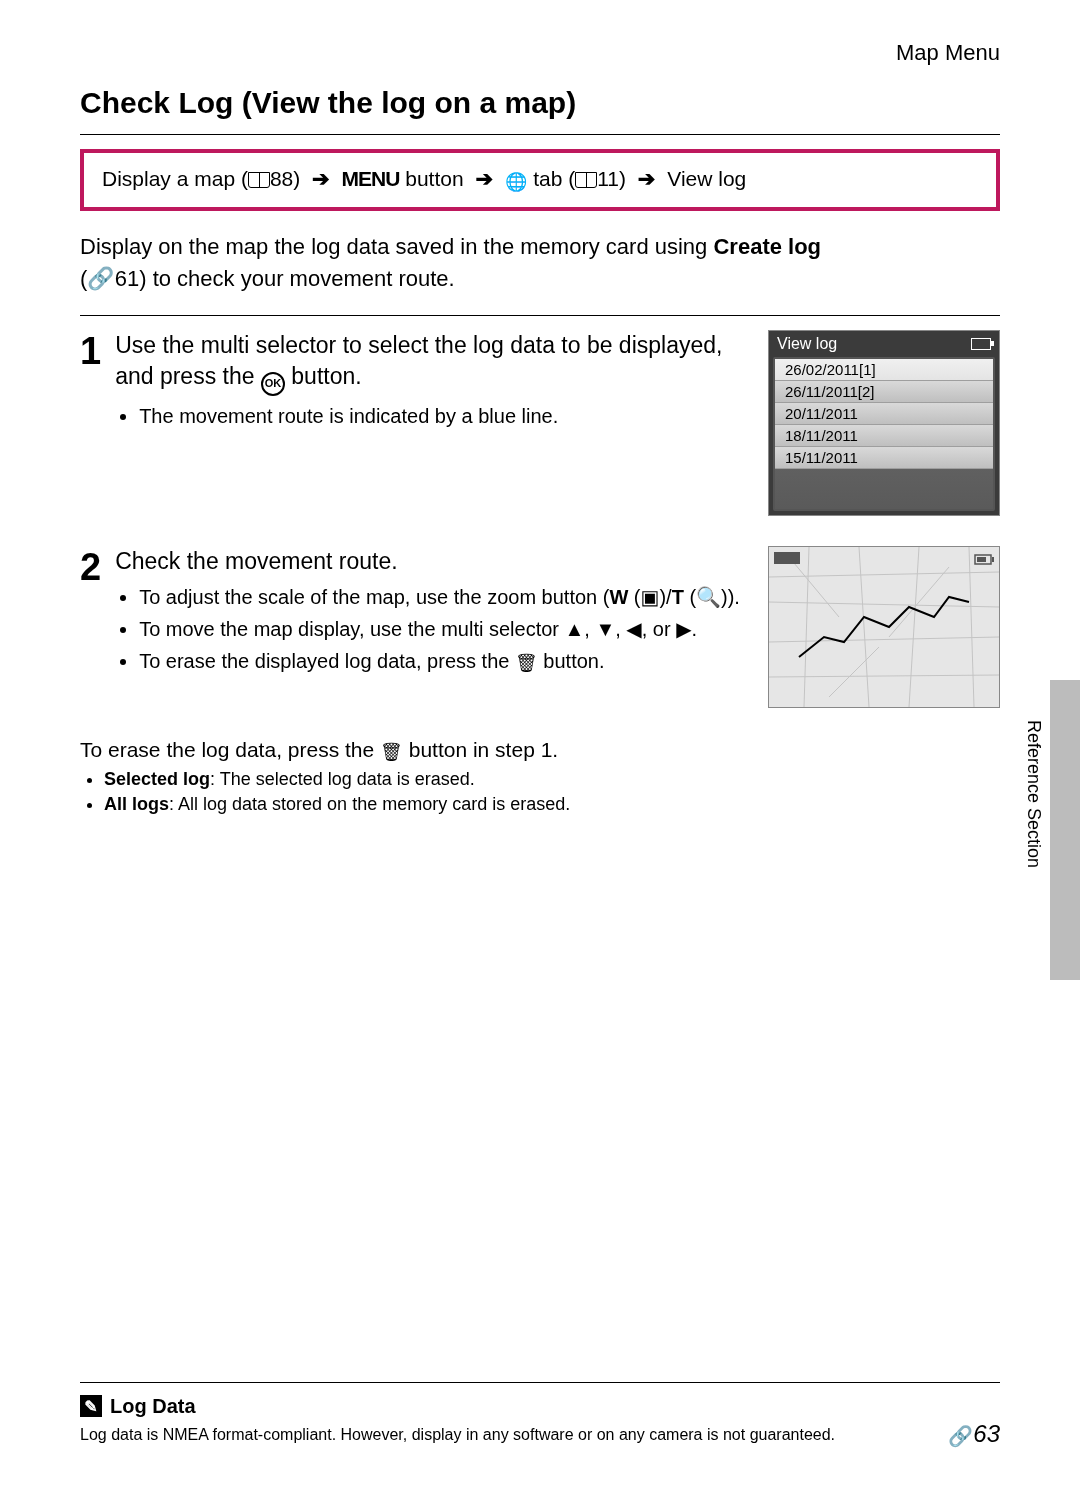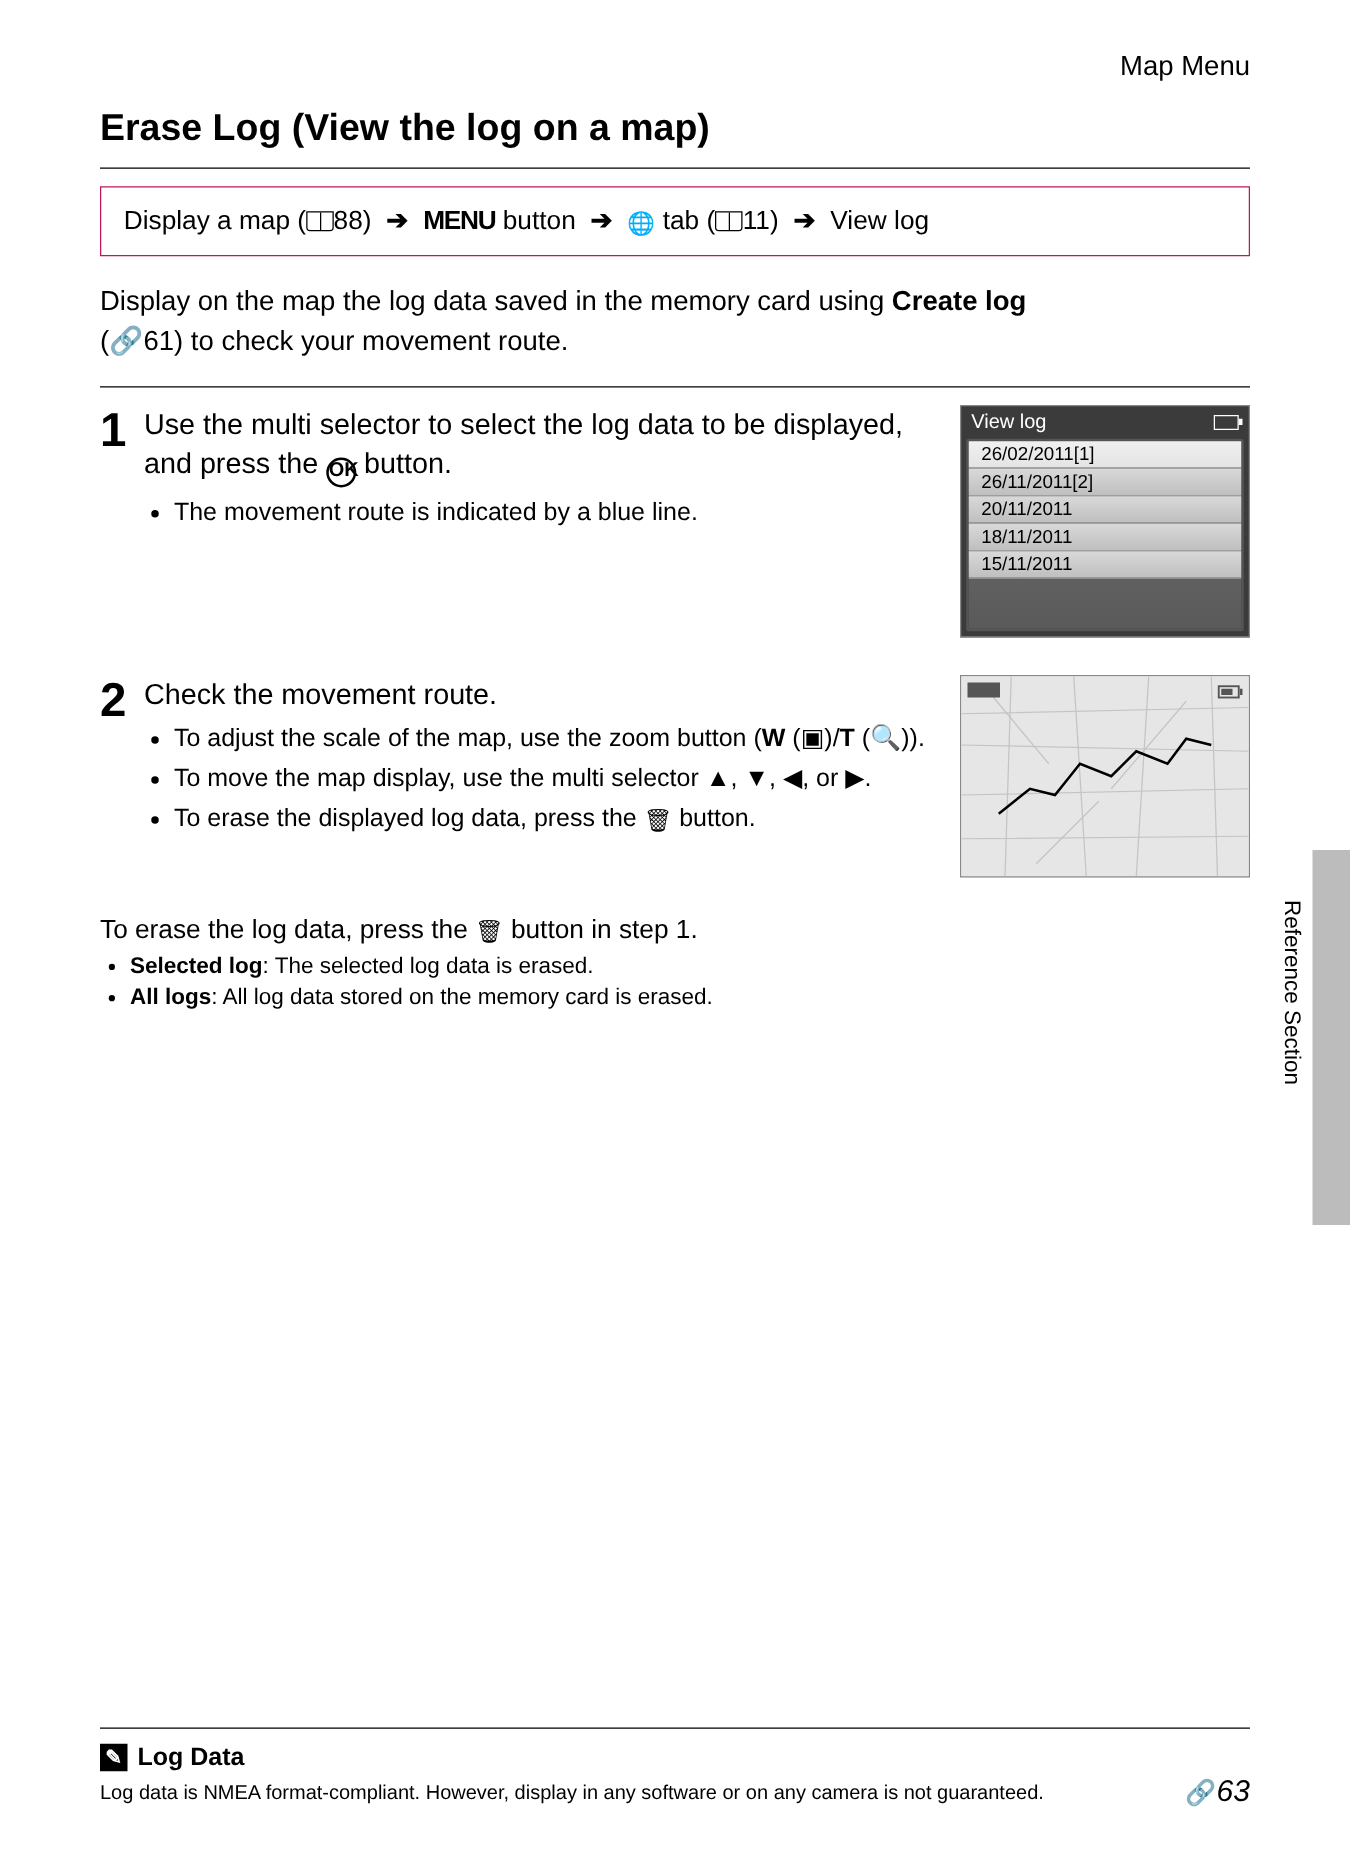--- a/index.html
+++ b/index.html
@@ -26,21 +26,21 @@
   h1.section-title {
     font-size: 30px;
     font-weight: bold;
     margin: 0 0 14px 0;
   }
   .hr {
     border-top: 1px solid #000;
     margin-bottom: 14px;
   }
   .navbox {
-    border: 1px solid #be185d;
+    border: 4px solid #be185d;
     padding: 14px 18px;
     font-size: 21px;
     margin-bottom: 20px;
   }
   .body-text {
     font-size: 22px;
     line-height: 1.45;
     margin-bottom: 20px;
   }
   .step-row {
@@ -230,21 +230,21 @@
     margin: 0 6px;
   }
   .ok-btn {
     display: inline-block;
     border: 2px solid #000;
     border-radius: 50%;
     width: 20px;
     height: 20px;
     line-height: 18px;
     text-align: center;
-    font-size: 16px;
+    font-size: 11px;
     font-weight: bold;
     vertical-align: -3px;
   }
   .trash {
     display: inline-block;
     font-size: 18px;
     vertical-align: -1px;
   }
   .globe {
     display: inline-block;
@@ -258,21 +258,21 @@
     width: 100%;
     height: 100%;
   }
 </style>
 </head>
 <body>
 
 <div class="page">
   <div class="header-right">Map Menu</div>
 
-  <h1 class="section-title">Erase Log (View the log on a map)</h1>
+  <h1 class="section-title">Check Log (View the log on a map)</h1>
   <div class="hr"></div>
 
   <div class="navbox">
     <span>Display a map (</span><span class="icon-book"></span><span>88</span>)
     <span class="arrow">➔</span>
     <span style="font-family:Arial Narrow, Arial;font-weight:bold;letter-spacing:-1px">MENU</span><span> button </span>
     <span class="arrow">➔</span>
     <span class="globe">🌐</span><span> tab (</span><span class="icon-book"></span><span>11</span>)
     <span class="arrow">➔</span>
     <span>View log</span>

